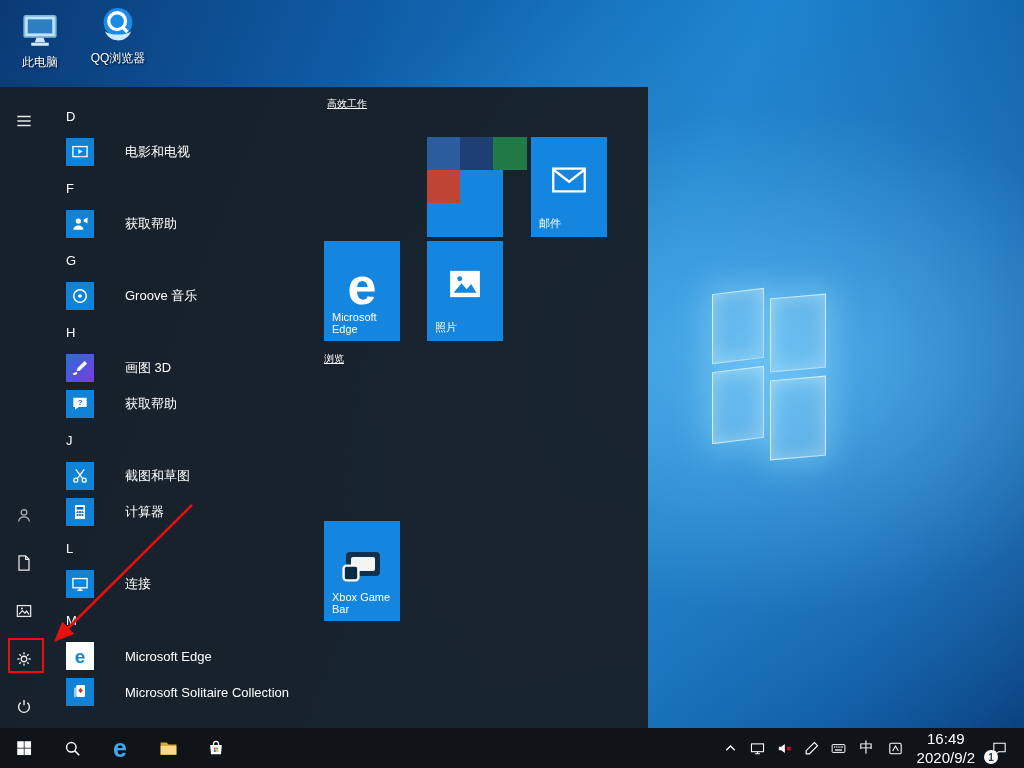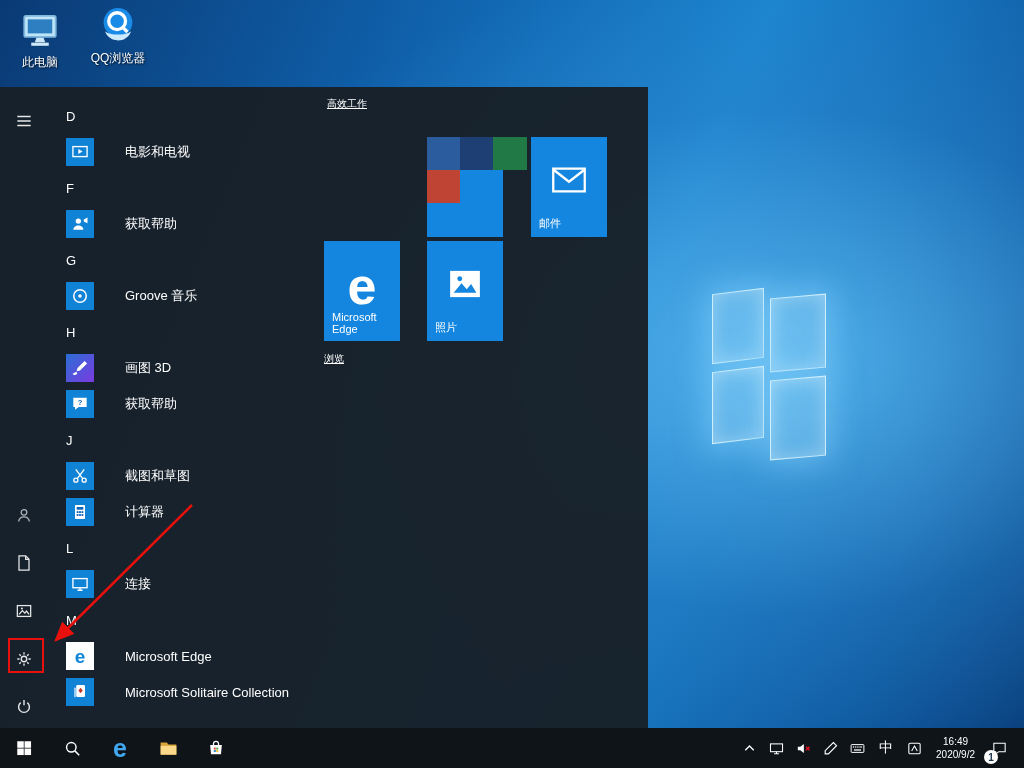--- a/index.html
+++ b/index.html
@@ -56,21 +56,21 @@
 
   
   .taskbar{position:absolute;left:0;bottom:0;width:1024px;height:40px;background:#0f1419;
     display:flex;align-items:center;z-index:10;color:#fff;}
   .tb-btn{width:48px;height:40px;display:flex;align-items:center;justify-content:center;cursor:pointer;}
   .tb-edge{font-size:25px;font-weight:bold;color:#41a7ef;line-height:1;}
   .tray{margin-left:auto;display:flex;align-items:center;height:40px;padding-right:4px;}
   .tray-btn{height:40px;padding:0 5px;display:flex;align-items:center;justify-content:center;cursor:pointer;position:relative;}
   .tray-btn svg{width:17px;height:17px;}
   .ime{font-size:14px;color:#fff;padding:0 8px;}
-  .clock{font-size:10px;line-height:1.3;text-align:center;padding:0 8px;cursor:pointer;}
+  .clock{font-size:15px;line-height:1.3;text-align:center;padding:0 8px;cursor:pointer;}
   .badge{position:absolute;left:1px;bottom:4px;width:14px;height:14px;border-radius:50%;
     background:#fff;color:#16324c;font-size:10px;font-weight:bold;display:flex;align-items:center;justify-content:center;}
 
   
   .annotation{position:absolute;inset:0;z-index:20;pointer-events:none;}
 </style>
 </head>
 <body>
 
 <div class="desktop">
@@ -312,20 +312,28 @@
             <rect x="3.5" y="4.5" width="17" height="15" fill="#fff"></rect>
             <path d="M5.5 17l4.5-5.5 3 3.5 2.5-3 3 5z" fill="#1486e0"></path>
             <circle cx="9" cy="9" r="1.4" fill="#1486e0"></circle>
           </svg></span>
       <span class="tile-label">照片</span>
     </div>
 
     <div class="group-title" style="left:0;top:265px">浏览</div>
 
 
+    <div class="tile" style="left:0;top:434px">
+      <span><svg viewBox="0 0 24 24" width="48" height="48" style="margin-top:-12px">
+            <rect x="4" y="6" width="17" height="12" rx="2" fill="#10304d"></rect>
+            <rect x="6.5" y="8.5" width="12" height="7" rx="1" fill="#fff" opacity=".95"></rect>
+            <rect x="2.8" y="12.8" width="7.4" height="7.4" rx="1.5" fill="#0a2a44" stroke="#fff" stroke-width="1.2"></rect>
+          </svg></span>
+      <span class="tile-label">Xbox Game Bar</span>
+    </div>
   </div>
 </div>
 
 <div class="taskbar">
   <div class="tb-btn">
     <svg viewBox="0 0 24 24" width="18" height="18" fill="#fff">
         <rect x="3" y="3" width="8.7" height="8.7"></rect>
         <rect x="12.7" y="3" width="8.7" height="8.7"></rect>
         <rect x="3" y="12.7" width="8.7" height="8.7"></rect>
         <rect x="12.7" y="12.7" width="8.7" height="8.7"></rect>

